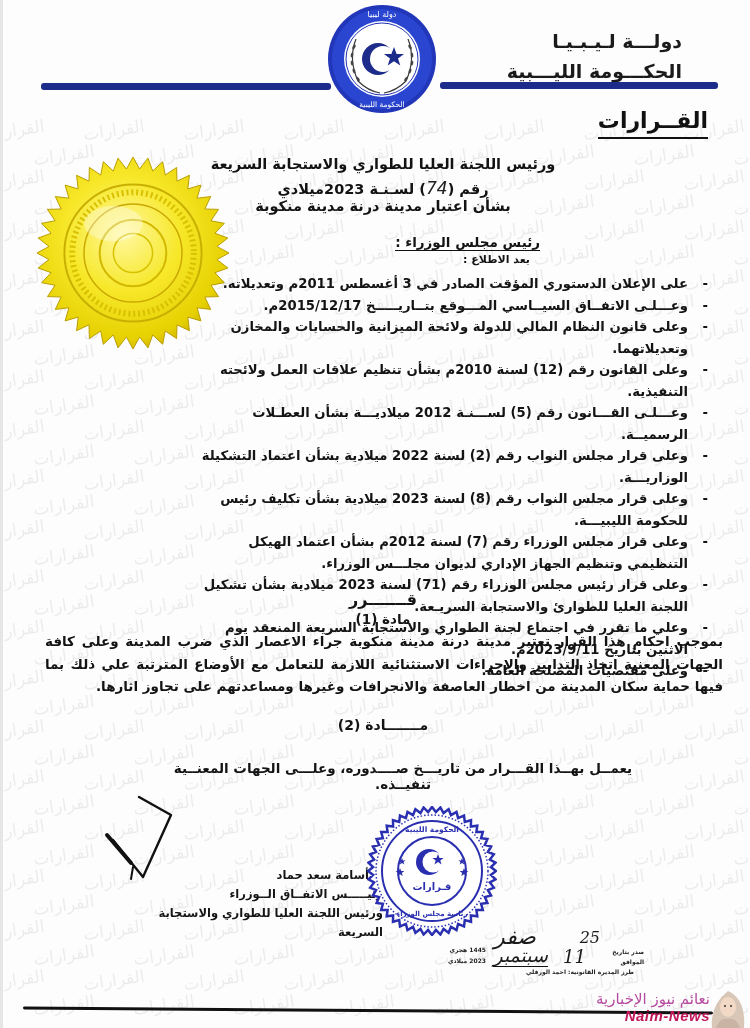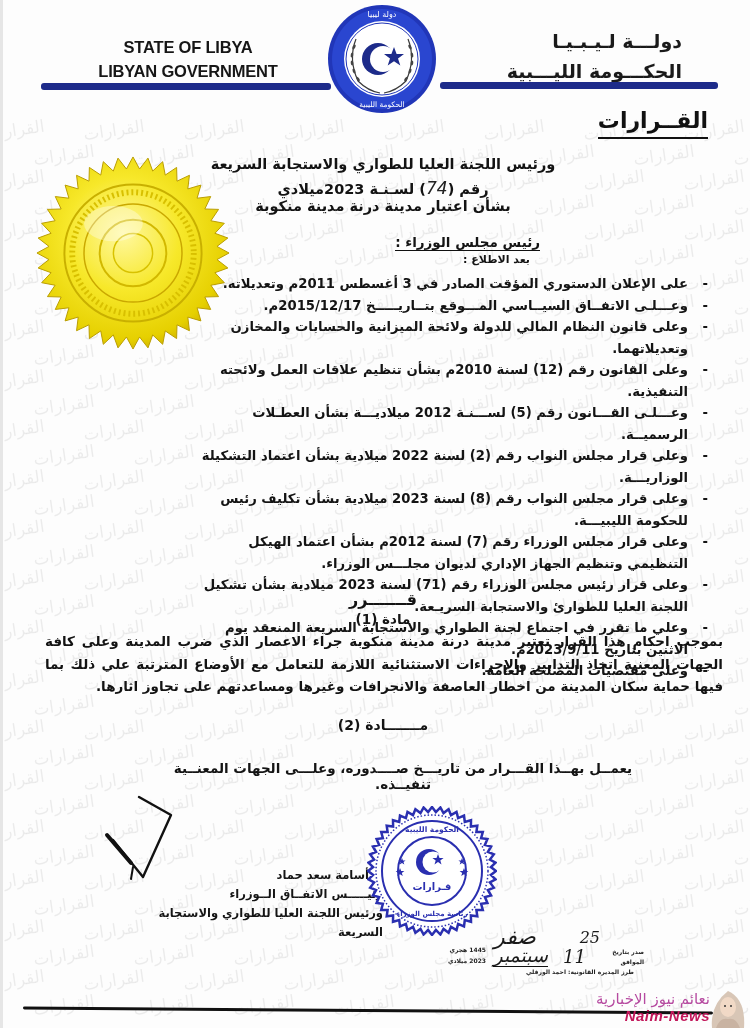--- a/index.html
+++ b/index.html
@@ -350,24 +350,20 @@
       <span style="top: 995px; left: 30px;">القرارات</span>
       <span style="top: 995px; left: 130px;">القرارات</span>
       <span style="top: 995px; left: 230px;">القرارات</span>
       <span style="top: 995px; left: 330px;">القرارات</span>
       <span style="top: 995px; left: 430px;">القرارات</span>
       <span style="top: 995px; left: 530px;">القرارات</span>
       <span style="top: 995px; left: 630px;">القرارات</span>
       <span style="top: 995px; left: 730px;">القرارات</span>
     </div>
 
-  <div class="hdr-en">
-    <div>STATE OF LIBYA</div>
-    <div>LIBYAN GOVERNMENT</div>
-  </div>
   <div class="hdr-ar">
     <div>دولـــة لـيـبـيـا</div>
     <div>الحكـــومة الليـــبية</div>
   </div>
   <div class="hdr-bar-left"></div>
   <div class="hdr-bar-right"></div>
 
   <svg class="logo" viewBox="0 0 112 112">
     <defs>
       <path id="arcTop" d="M 20 56 A 36 36 0 0 1 92 56"></path>

